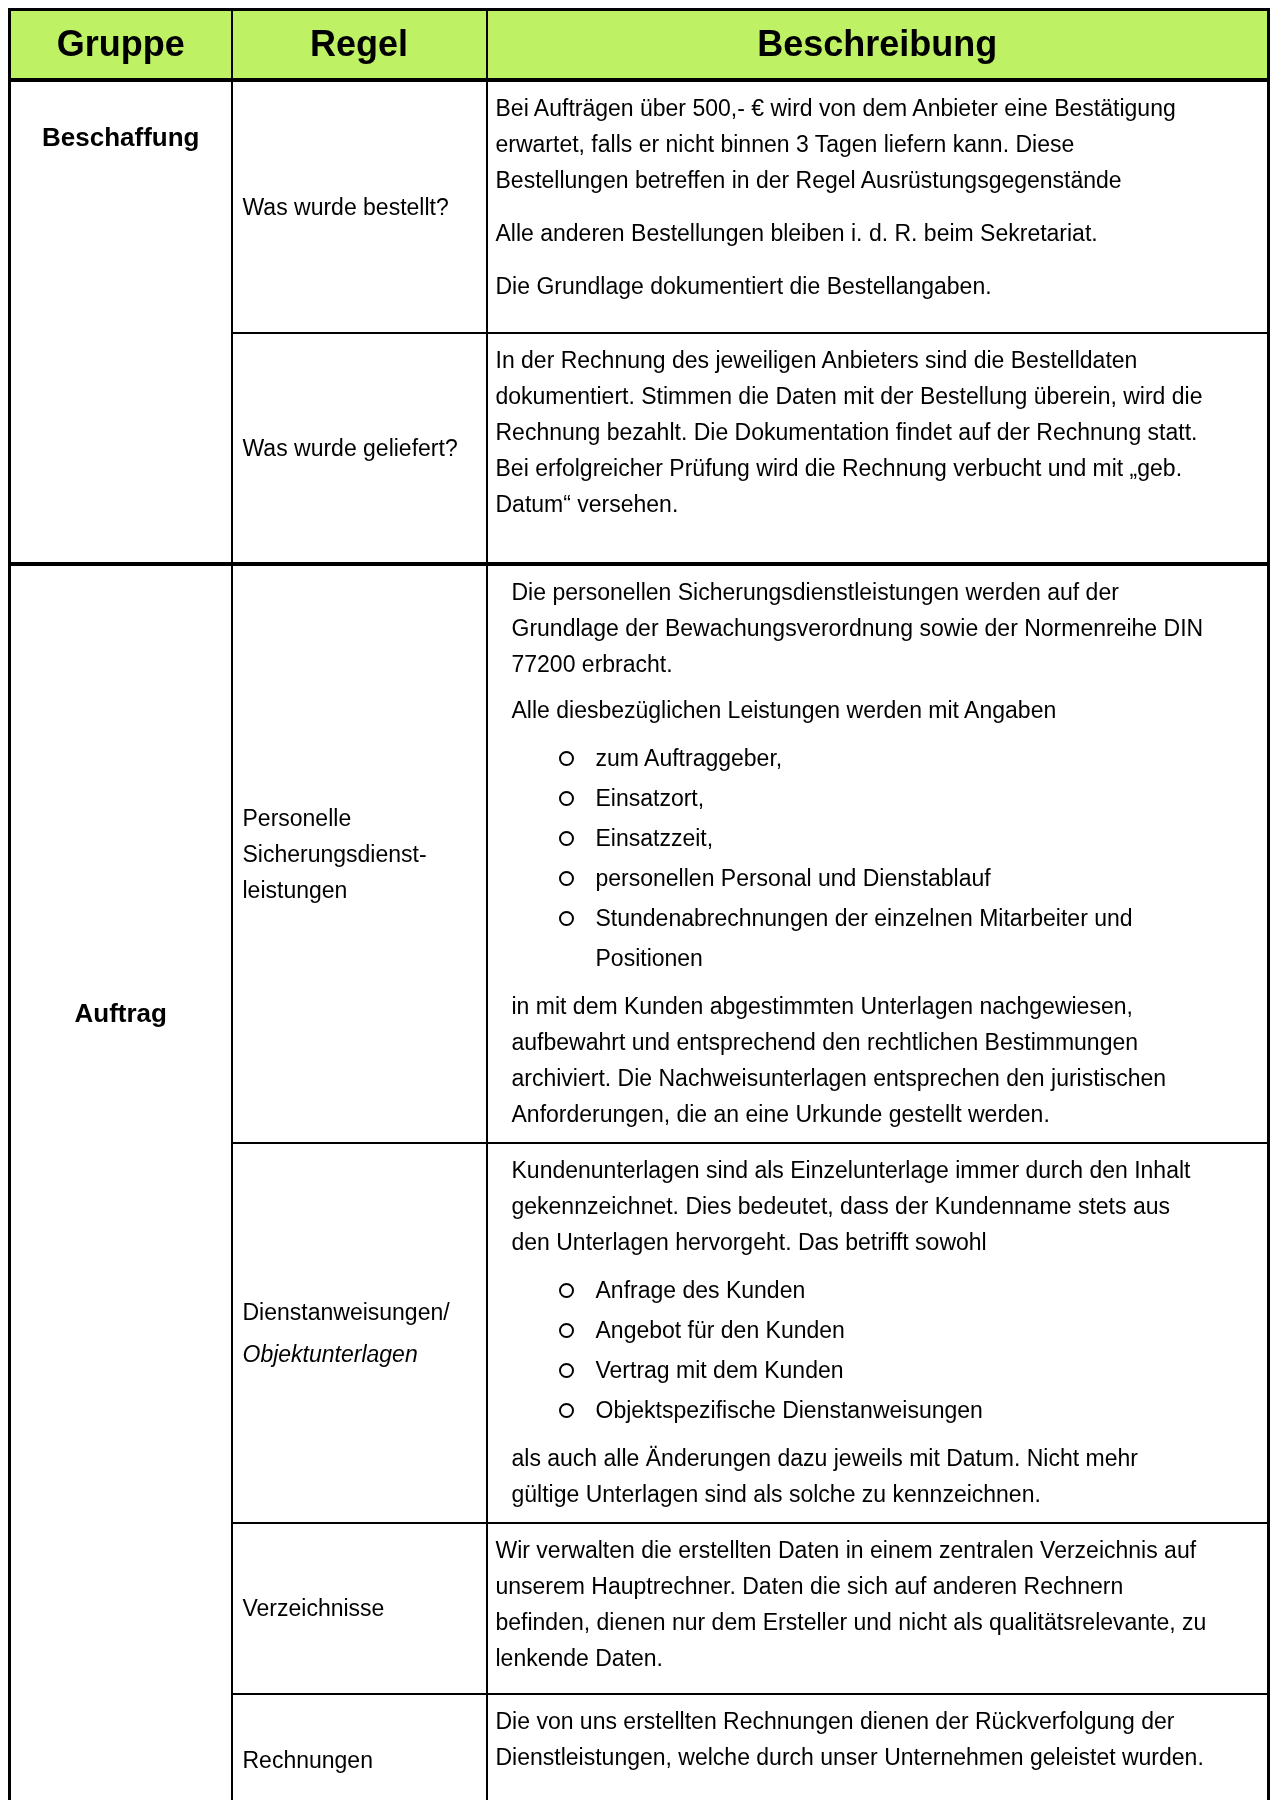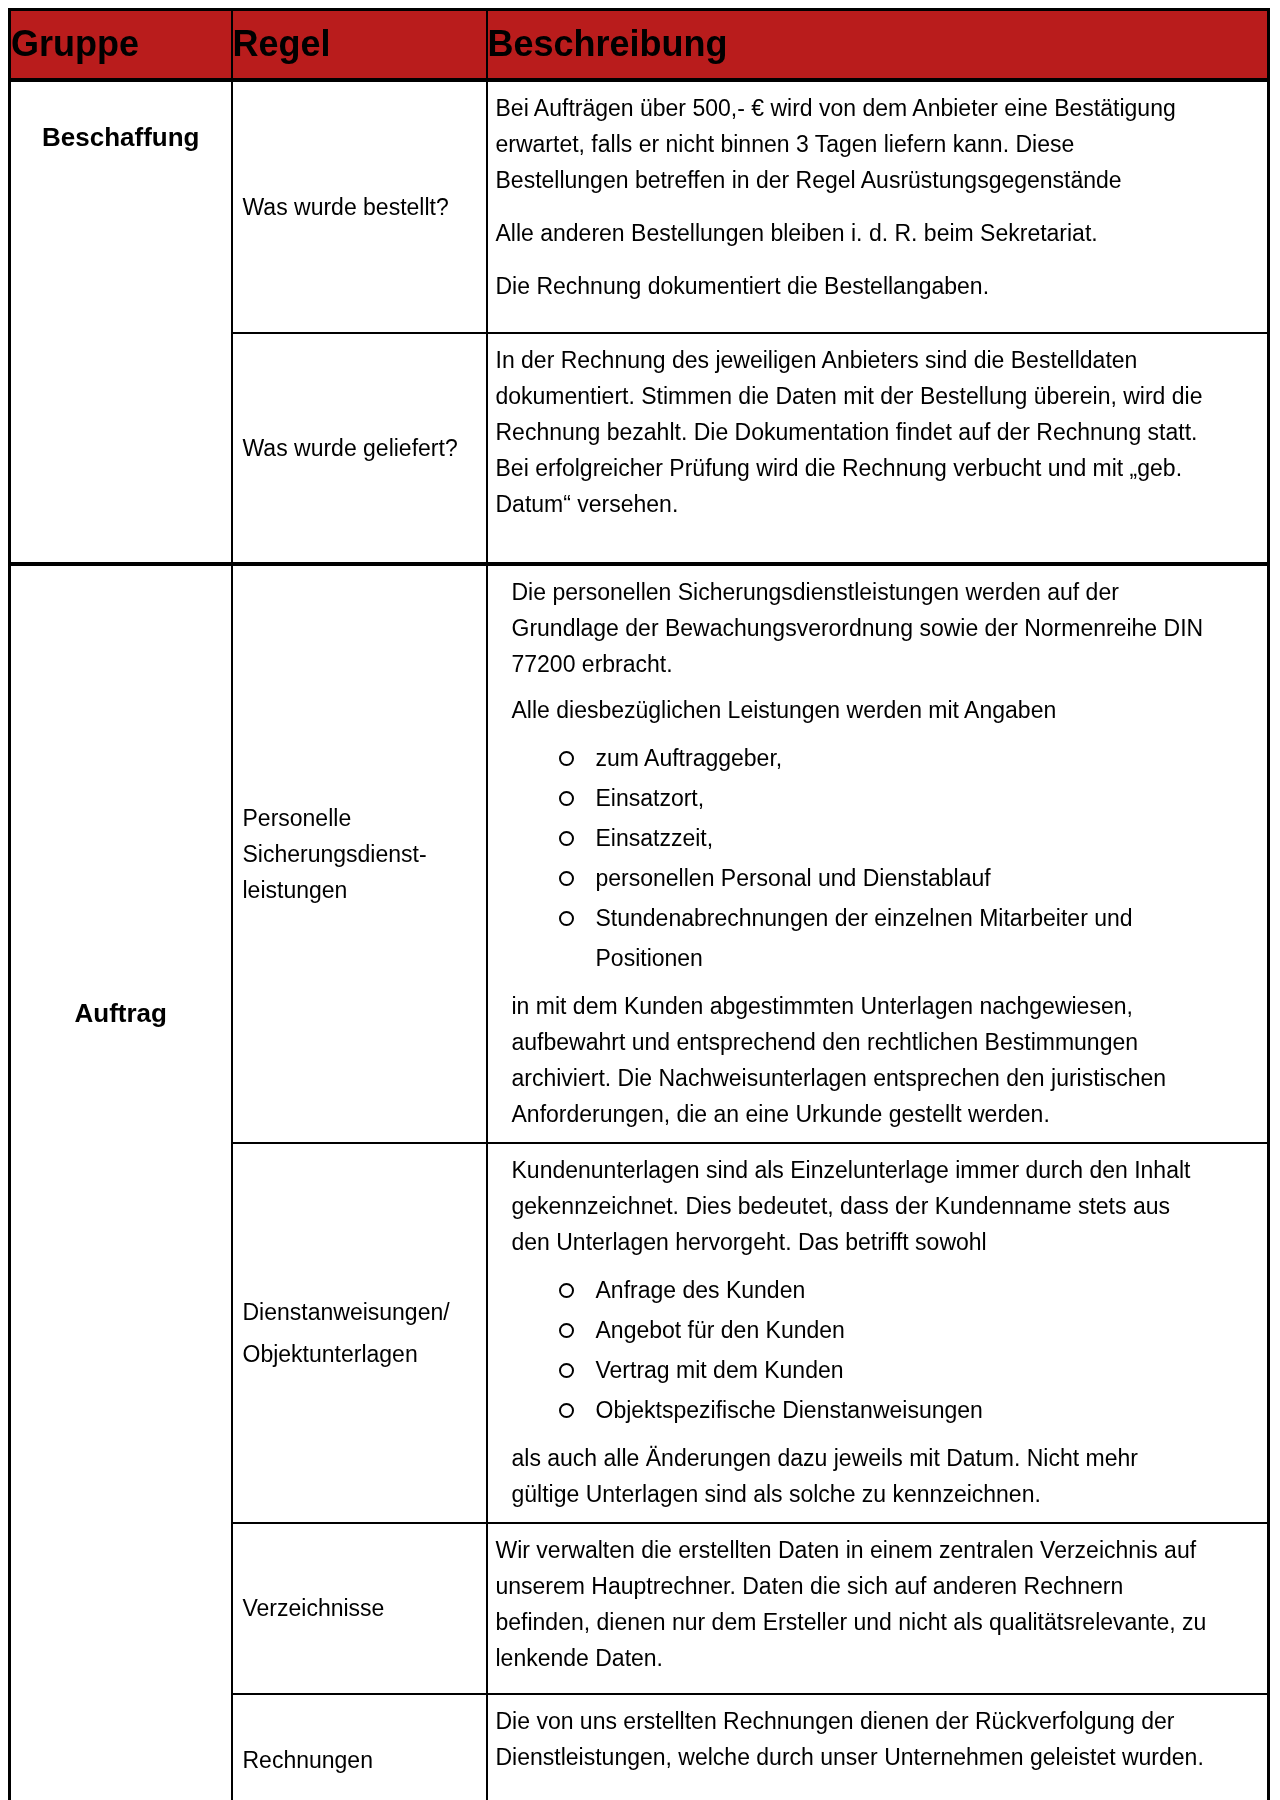--- a/index.html
+++ b/index.html
@@ -25,24 +25,24 @@
     padding: 0;
     overflow: hidden;
     vertical-align: top;
   }
   
   .doc-table thead th { border-bottom: 3px solid #000; }
   tr.group-start > th, tr.group-start > td { border-top: 4px solid #000; }
 
   
   .doc-table thead th {
-    background: #b91c1c;
+    background: #bef264;
     font-size: 36px;
     font-weight: bold;
-    text-align: left;
+    text-align: center;
     vertical-align: middle;
   }
 
   
   td.group-cell {
     text-align: center;
     font-weight: bold;
     font-size: 26px;
     vertical-align: top;
   }
@@ -50,21 +50,21 @@
   td.group-cell.g-auftrag    { padding-top: 432px; }
 
   
   td.thema-cell {
     vertical-align: middle;
     font-size: 23px;
     line-height: 36px;
   }
   .thema-inner { padding: 0 24px 0 10px; }
   .pre-lines { white-space: pre-line; }
-  .thema-line2 { margin-top: 6px; }
+  .thema-line2 { margin-top: 6px; font-style: italic; }
 
   
   .desc {
     padding: 8px 58px 0 8px;
     font-size: 23px;
     line-height: 36px;
   }
   .desc p.para { margin: 0 0 17px 0; }
   .desc.tight p.para { margin: 0 0 10px 16px; }
   .bullets { margin: 2px 0 10px 0; }
@@ -109,21 +109,21 @@
         <td class="group-cell g-beschaffung" rowspan="2">
           <span>Beschaffung</span>
         </td>
         <td class="thema-cell">
           <div class="thema-inner">Was wurde bestellt?</div>
         </td>
         <td>
           <div class="desc">
             <p class="para">Bei Aufträgen über 500,- € wird von dem Anbieter eine Bestätigung erwartet, falls er nicht binnen 3 Tagen liefern kann. Diese Bestellungen betreffen in der Regel Ausrüstungsgegenstände</p>
             <p class="para">Alle anderen Bestellungen bleiben i. d. R. beim Sekretariat.</p>
-            <p class="para">Die Rechnung dokumentiert die Bestellangaben.</p>
+            <p class="para">Die Grundlage dokumentiert die Bestellangaben.</p>
           </div>
         </td>
       </tr>
 
       <tr style="height:231px">
         <td class="thema-cell">
           <div class="thema-inner">Was wurde geliefert?</div>
         </td>
         <td>
           <div class="desc">

